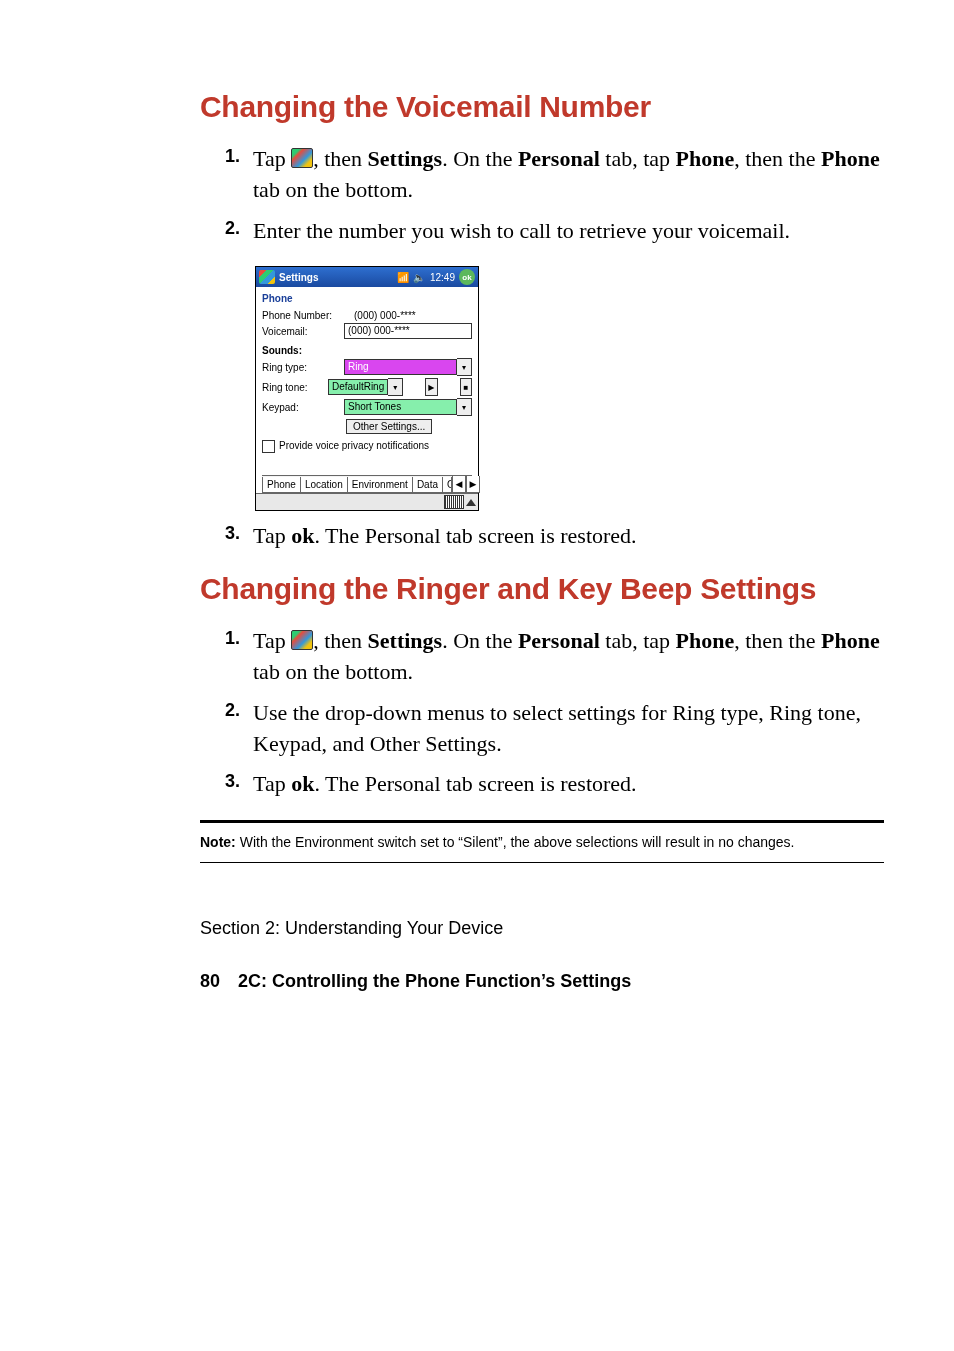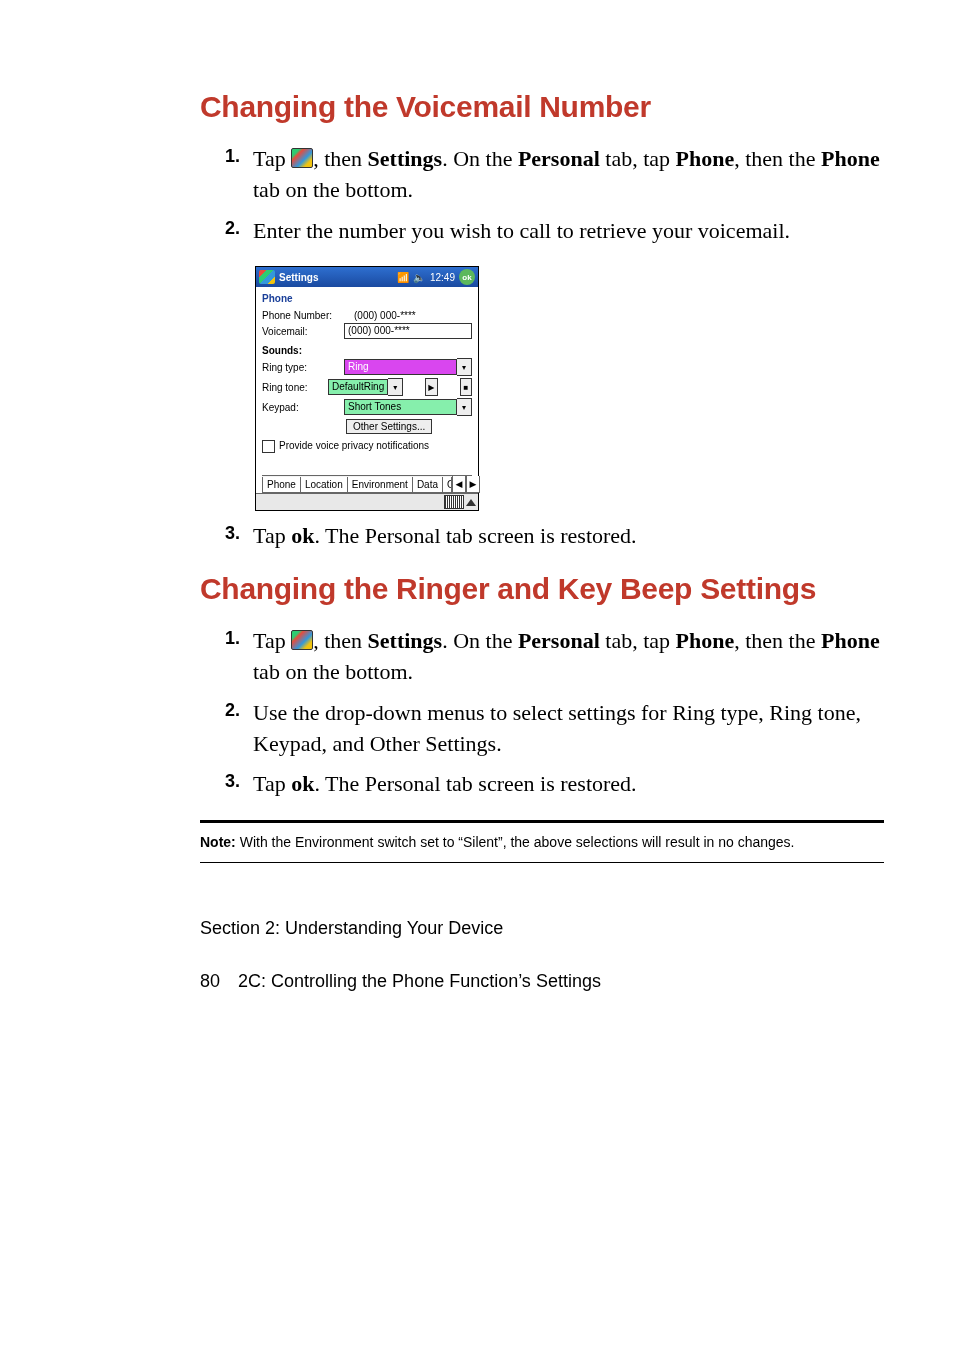--- a/index.html
+++ b/index.html
@@ -197,21 +197,21 @@
 
   
   .footer {
     position: absolute;
     left: 200px;
     bottom: 50px;
     font-family: Arial, Helvetica, sans-serif;
     font-size: 18px;
   }
   .footer .sec { font-weight: normal; margin-bottom: 2px; }
-  .footer .line2 { display: flex; gap: 18px; font-weight: normal; margin-top: 32px; }
+  .footer .line2 { display: flex; gap: 18px; font-weight: bold; margin-top: 32px; }
 </style>
 </head>
 <body>
 
 <div class="page">
 
   <h2 class="section-title">Changing the Voicemail Number</h2>
 
   <ol class="steps">
     <li>

